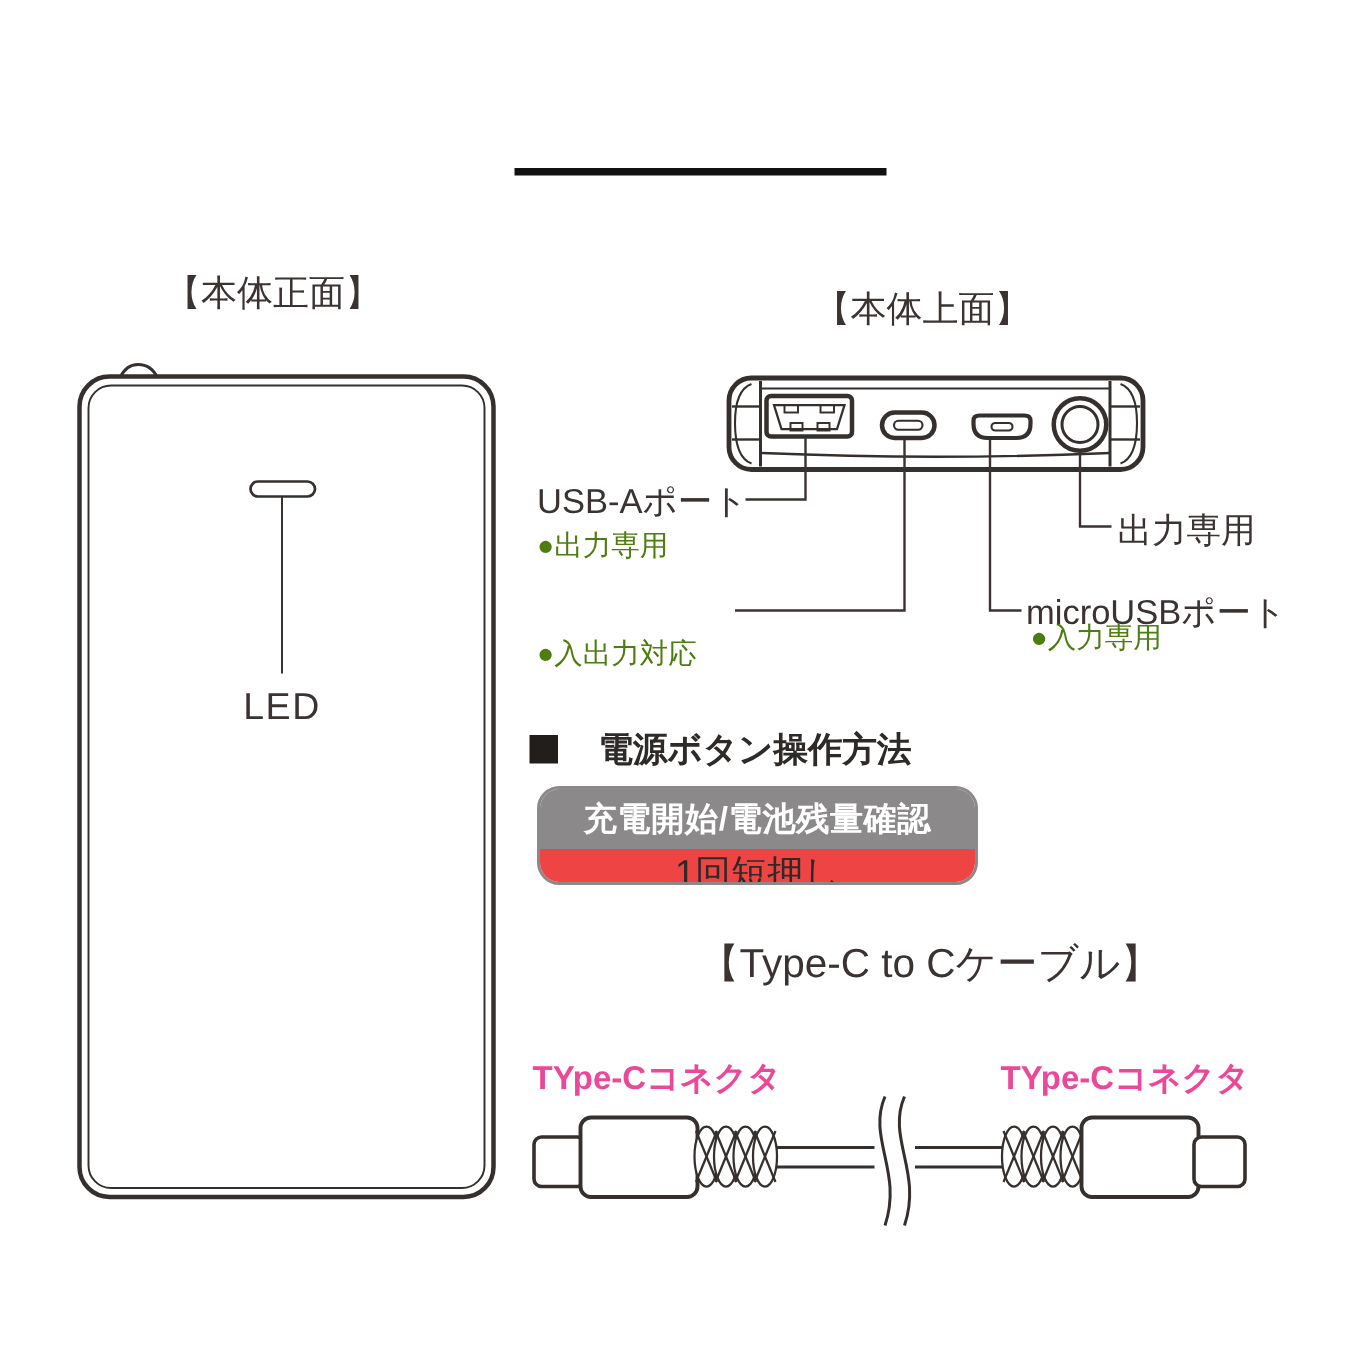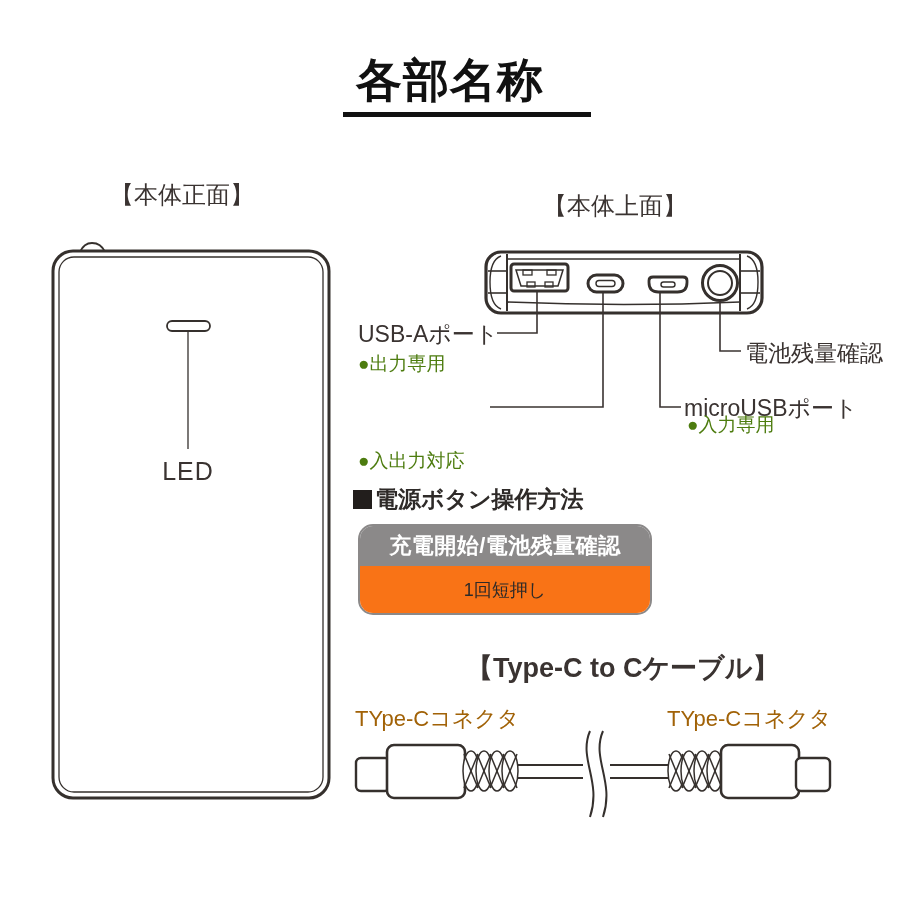--- a/index.html
+++ b/index.html
@@ -18,43 +18,43 @@
   .title-underline{left:343px;top:112px;width:248px;height:5px;background:#111;}
   .view-label{font-size:24px;font-weight:500;color:#3a3331;text-align:right;}
   .front-label{left:110px;top:179px;}
   .top-label{left:543px;top:190px;}
   .led-label{left:148px;top:457px;width:80px;text-align:center;font-size:25px;letter-spacing:1px;color:#3a3331;}
   .port-label{font-size:23px;color:#3a3331;}
   .port-note{font-size:19px;color:#4d7c0f;}
   .usb-a-label{left:358px;top:319px;}
   .usb-a-note{left:358px;top:351px;}
   .type-c-label{left:358px;top:391px;}
-  .type-c-note{left:358px;top:423px;margin-top:25px;}
+  .type-c-note{left:358px;top:423px;}
   .micro-label{left:684px;top:393px;}
   .micro-note{left:687px;top:412px;}
   .power-label{left:745px;top:338px;}
-  .op-heading{left:353px;top:484px;display:flex;align-items:center;gap:3px;}
+  .op-heading{left:353px;top:484px;display:flex;align-items:center;gap:27px;}
   .op-heading .sq{width:19px;height:19px;background:#221e1c;flex:0 0 auto;}
   .op-heading .txt{font-size:23px;font-weight:700;color:#2e2a28;}
   .op-box{
-    top:524px;height:91px;border:2.5px solid #8b8989;border-radius:15px;
+    top:524px;height:66px;border:2.5px solid #8b8989;border-radius:15px;
     overflow:hidden;display:flex;flex-direction:column;box-sizing:border-box;background:#fff;
   }
   .op-box-1{left:358px;width:294px;}
   .op-box-2{left:672px;width:191px;}
   .op-box .hd{
     flex:0 0 40px;background:#8b8989;color:#ffffff;font-size:22px;font-weight:700;
     display:flex;align-items:center;justify-content:center;letter-spacing:0.5px;
   }
   .op-box .bd{
     flex:1 1 auto;display:flex;align-items:center;justify-content:center;
-    font-size:18px;color:#2e2a28;background:#f97316;
+    font-size:24px;color:#2e2a28;background:#ef4444;
   }
-  .cable-label{left:466px;top:650px;font-size:27px;font-weight:700;color:#3a3331;}
-  .connector-label{font-size:22px;color:#a16207;}
+  .cable-label{left:466px;top:624px;font-size:27px;font-weight:400;color:#3a3331;}
+  .connector-label{font-size:22px;color:#ec4899;font-weight:bold;}
   .connector-left{left:355px;top:704px;}
   .connector-right{left:667px;top:704px;}
 </style>
 </head>
 <body>
 
 <div class="page">
 
   <svg class="art" viewBox="0 0 900 900" aria-hidden="true">
 
@@ -159,33 +159,32 @@
             <line x1="709" y1="754" x2="695" y2="788"></line>
           <line x1="708" y1="754" x2="722" y2="788"></line>
             <line x1="722" y1="754" x2="708" y2="788"></line>
         </g>
         <rect x="721" y="745" width="78" height="53" rx="7" stroke-width="2.6" fill="#ffffff"></rect>
         <rect x="796" y="758" width="34" height="33" rx="5" stroke-width="2.4" fill="#ffffff"></rect>
       </g>
     </g>
   </svg>
 
-  <h1 class="abs page-title">各部名称</h1>
   <div class="abs title-underline"></div>
 
   <div class="abs view-label front-label">【本体正面】</div>
   <div class="abs view-label top-label">【本体上面】</div>
   <div class="abs led-label">LED</div>
 
   <div class="abs port-label usb-a-label">USB-Aポート</div>
   <div class="abs port-note usb-a-note">●出力専用</div>
   <div class="abs port-note type-c-note">●入出力対応</div>
   <div class="abs port-label micro-label">microUSBポート</div>
   <div class="abs port-note micro-note">●入力専用</div>
-  <div class="abs port-label power-label">電池残量確認</div>
+  <div class="abs port-label power-label">出力専用</div>
 
   <div class="abs op-heading">
     <span class="sq"></span>
     <span class="txt">電源ボタン操作方法</span>
   </div>
 
   <div class="abs op-box op-box-1">
     <div class="hd">充電開始/電池残量確認</div>
     <div class="bd">1回短押し</div>
   </div>

